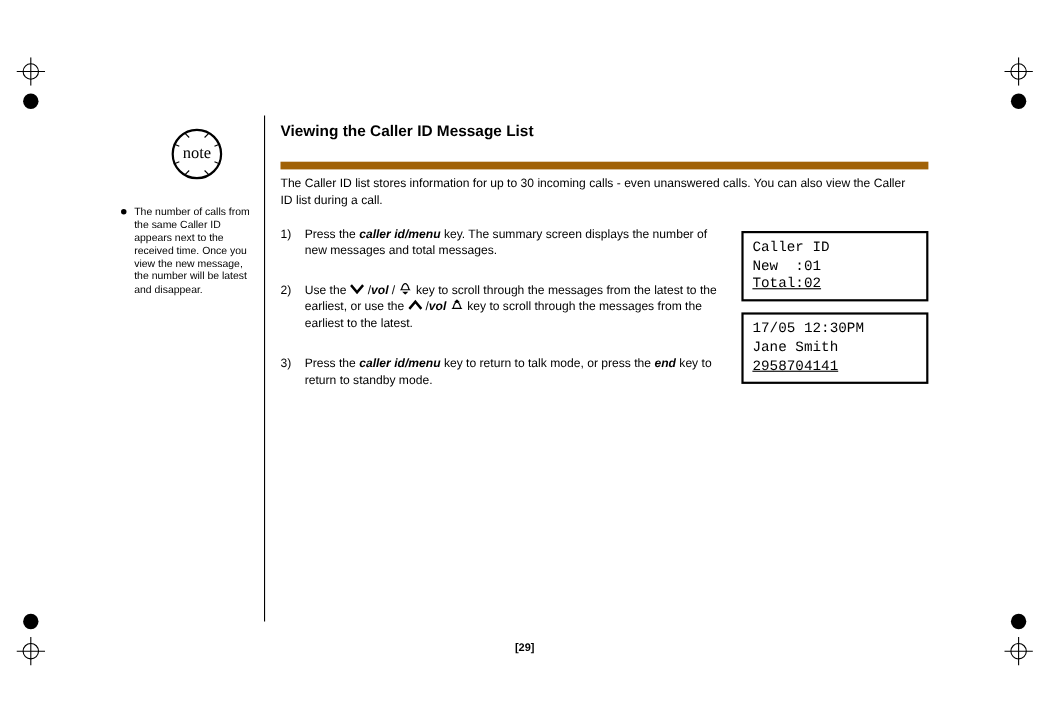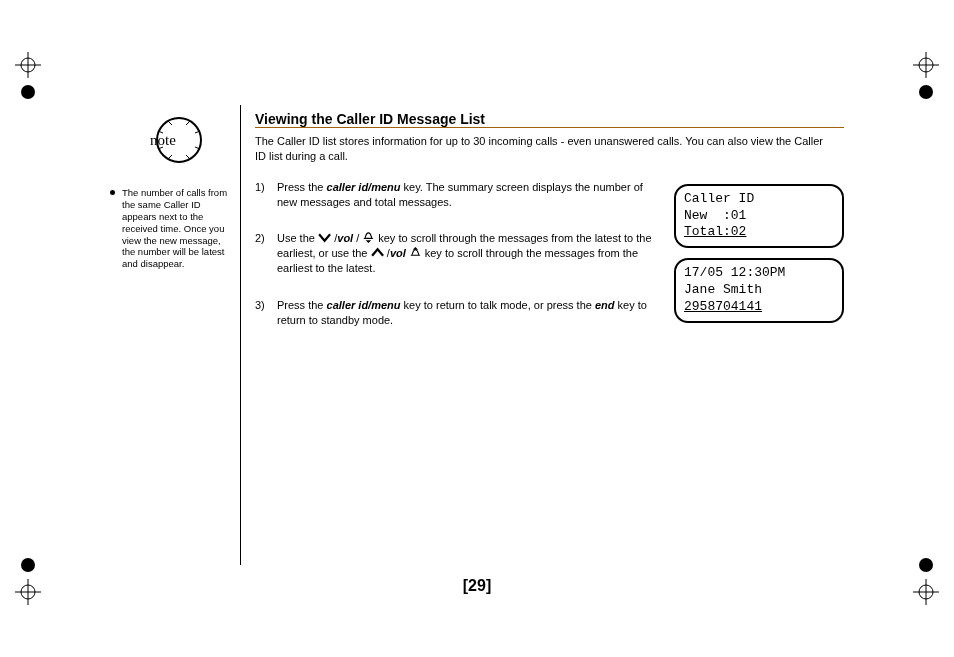--- a/index.html
+++ b/index.html
@@ -44,20 +44,21 @@
     padding-right: 12px;
     font-size: 9.5px;
     line-height: 1.25;
   }
   .note-badge {
     width: 58px;
     height: 58px;
     margin: 6px 0 18px 40px;
     display: flex;
     align-items: center;
+    justify-content: center;
     position: relative;
   }
   .note-badge svg { position: absolute; left:0; top:0; }
   .note-badge span {
     font-family: "Times New Roman", serif;
     font-size: 15px;
     position: relative;
   }
   .side-list {
     list-style: none;
@@ -87,22 +88,22 @@
   }
   .main {
     flex: 1;
     padding-left: 14px;
     font-size: 11px;
   }
   h1 {
     font-size: 14px;
     font-weight: bold;
     margin: 6px 0 4px 0;
-    border-bottom: 1px solid #a16207;
-    padding-bottom: 0;
+    border-bottom: 7px solid #a16207;
+    padding-bottom: 20px;
   }
   .intro {
     margin: 6px 12px 16px 0;
     line-height: 1.35;
   }
   .steps-row {
     display: flex;
     gap: 16px;
   }
   .steps {
@@ -128,39 +129,39 @@
   }
   .lcd-col {
     width: 170px;
     display: flex;
     flex-direction: column;
     gap: 10px;
     padding-top: 4px;
   }
   .lcd {
     border: 2px solid #000;
-    border-radius: 14px;
+    border-radius: 0;
     padding: 5px 8px;
     font-family: "Courier New", monospace;
     font-size: 13px;
     line-height: 1.3;
     letter-spacing: 0px;
     white-space: pre;
     background: #fff;
     box-shadow: inset 0 0 0 1px #fff;
     position: relative;
   }
   .lcd .u { text-decoration: underline; }
   .page-num {
     position: absolute;
     left: 0;
     width: 100%;
     bottom: 62px;
     text-align: center;
-    font-size: 16px;
+    font-size: 10px;
     font-weight: bold;
   }
 </style>
 </head>
 <body>
 
 <div class="reg" style="left:15px; top:52px;">
   <svg width="26" height="26">
       <circle cx="13" cy="13" r="7" fill="none" stroke="#000" stroke-width="1"></circle>
       <line x1="13" y1="0" x2="13" y2="26" stroke="#000"></line>

